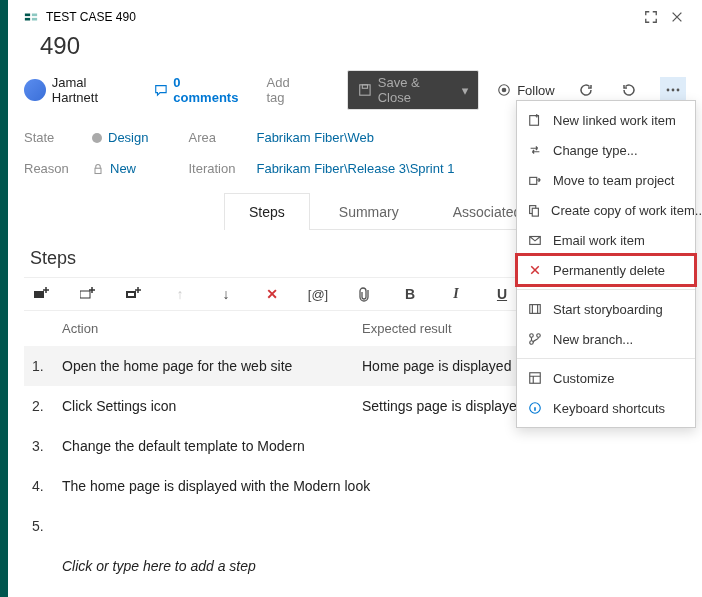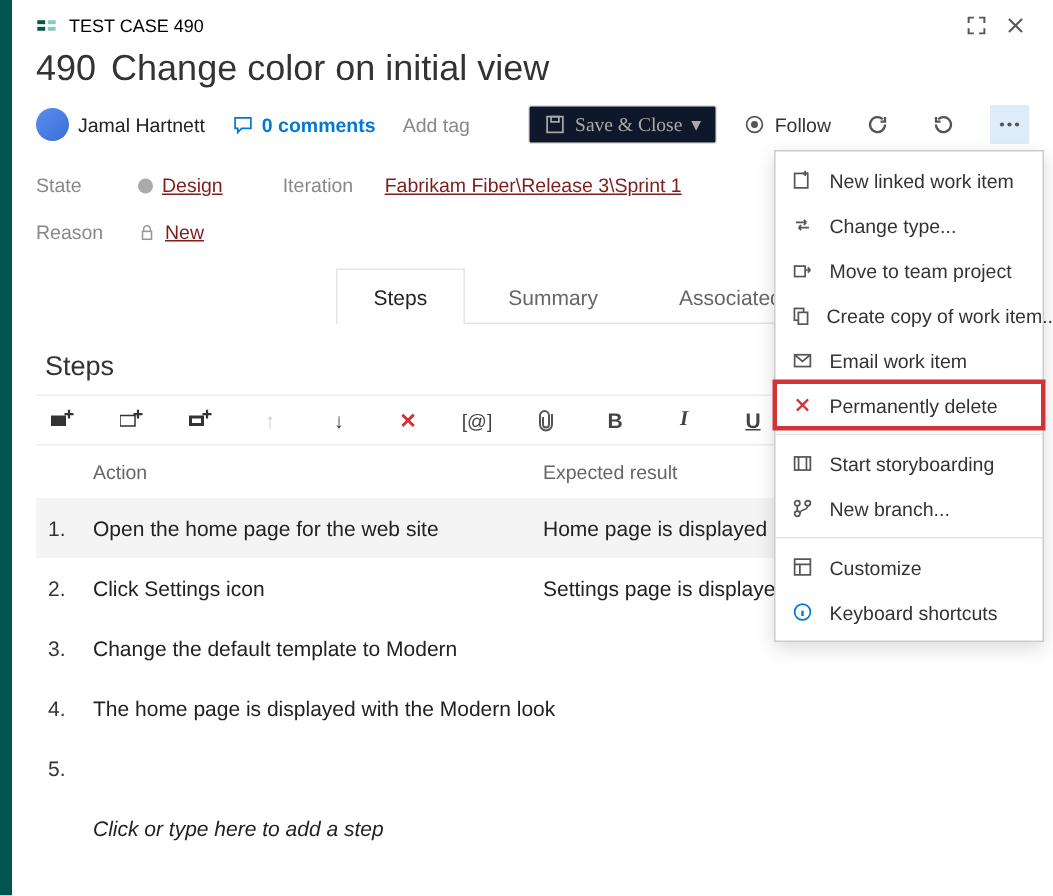--- a/index.html
+++ b/index.html
@@ -31,20 +31,21 @@
     color: #000000;
     font-size: 12px;
   }
   .titlebar .spacer { flex: 1; }
   .titlebar .winbtn { width: 18px; height: 18px; display:flex; align-items:center; justify-content:center; cursor:pointer; color:#444;}
   .title-row {
     display: flex;
     align-items: flex-end;
     gap: 10px;
     margin-top: 6px;
+    margin-left: 16px;
   }
   .title-id {
     font-size: 24px;
     font-weight: 300;
     color: #333;
   }
   .title-text {
     font-size: 24px;
     font-weight: 300;
     color: #333;
@@ -58,35 +59,34 @@
   }
   .avatar {
     width: 22px; height: 22px; border-radius: 50%;
     background: linear-gradient(135deg,#5b8def,#3a6fd8);
     display:inline-block;
   }
   .person { display:flex; align-items:center; gap:6px; color:#222;}
   .comments { display:flex; align-items:center; gap:6px; color:#0078d4; cursor:pointer;font-weight:bold;}
   .addtag { color:#888; cursor:pointer;}
   .saveclose {
-    background:#0f172a; color:#aaa; border:1px solid #e0e0e0;
+    background:#404040; color:#aaa; border:1px solid #e0e0e0;
     padding:4px 10px; border-radius:2px; display:flex; gap:6px; align-items:center;
     cursor:default;
-    font-family:Liberation Serif, serif;
   }
   .follow { display:flex; align-items:center; gap:6px; color:#333; cursor:pointer;}
   .iconbtn { width:26px; height:26px; display:flex; align-items:center; justify-content:center; cursor:pointer; color:#555;}
   .more-active { background:#deecf9;}
   .fields {
     display:flex; gap:40px; margin-top:20px; font-size:13px;
   }
   .fcol { display:flex; flex-direction:column; gap:16px;justify-content:space-between;}
   .frow { display:flex; align-items:center; gap:14px;}
   .flabel { color:#888; width:54px;}
-  .fval { color:#7f1d1d; display:flex; align-items:center; gap:6px;text-decoration:underline;}
+  .fval { color:#0369a1; display:flex; align-items:center; gap:6px;}
   .statecircle{ width:10px;height:10px;border-radius:50%;background:#aaa;display:inline-block;}
   .lockicon{ color:#999;}
   .tabs {
     display:flex; gap:4px; margin-top:16px; border-bottom:1px solid #e5e5e5;
     margin-left:200px;
   }
   .tab {
     padding:10px 24px; color:#666; cursor:pointer; font-size:14px;
     border:1px solid transparent; border-bottom:none; background:transparent;
     position:relative; top:1px;
@@ -168,21 +168,20 @@
     </span>
     <span class="winbtn">
       <svg width="14" height="14" viewBox="0 0 16 16" stroke="#555" stroke-width="1.5">
           <path d="M3 3 L13 13 M13 3 L3 13"></path>
         </svg>
     </span>
   </div>
 
   <div class="title-row">
     <span class="title-id">490</span>
-    <span class="title-text">Change color on initial view</span>
   </div>
 
   <div class="meta-row">
     <span class="person">
       <span class="avatar"></span>
       <span>Jamal Hartnett</span>
     </span>
     <span class="comments">
       <svg width="14" height="14" viewBox="0 0 16 16" fill="none" stroke="#0078d4" stroke-width="1.3">
           <path d="M2 3 h12 v8 h-7 l-3 3 v-3 h-2 z"></path>
@@ -242,20 +241,24 @@
                 <rect x="4" y="7" width="8" height="7"></rect>
                 <path d="M5 7 v-2 a3 3 0 0 1 6 0 v2"></path>
               </svg>
           </span>
           <span>New</span>
         </span>
       </div>
     </div>
     <div class="fcol">
       <div class="frow">
+        <span class="flabel">Area</span>
+        <span class="fval">Fabrikam Fiber\Web</span>
+      </div>
+      <div class="frow">
         <span class="flabel">Iteration</span>
         <span class="fval">Fabrikam Fiber\Release 3\Sprint 1</span>
       </div>
     </div>
   </div>
 
   <div class="tabs">
     <div class="tab active">Steps</div>
     <div class="tab">Summary</div>
     <div class="tab">Associated Automation</div>

